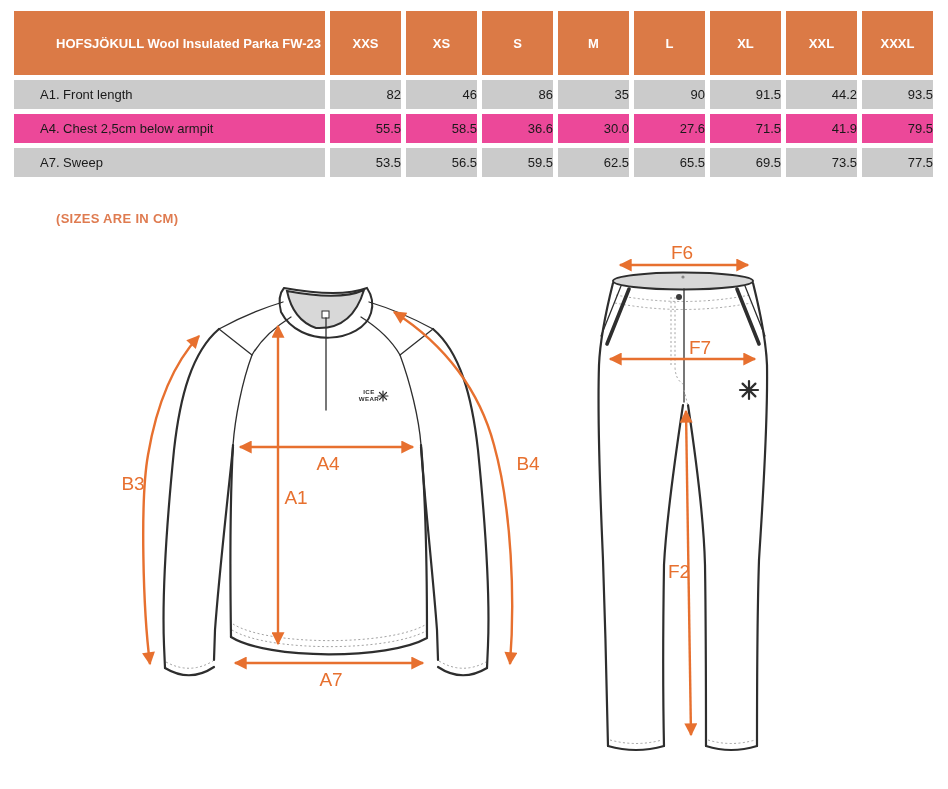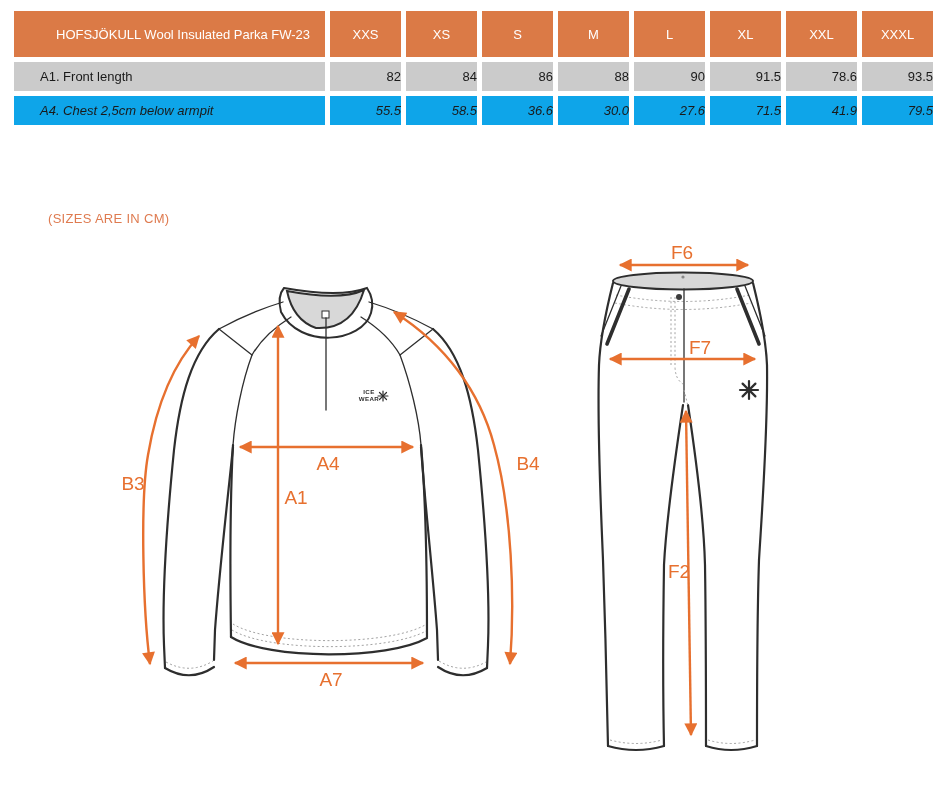--- a/index.html
+++ b/index.html
@@ -3,30 +3,30 @@
 <meta charset="utf-8">
 <style>
   html,body{margin:0;padding:0;background:#fff;}
   #stage{position:relative;width:948px;height:789px;background:#fff;overflow:hidden;
          font-family:"Liberation Sans",sans-serif;}
 
   
   table.sizechart{position:absolute;left:9px;top:6px;border-collapse:separate;
     border-spacing:5px;table-layout:fixed;}
   table.sizechart th,table.sizechart td{padding:0;font-size:13px;overflow:hidden;}
-  table.sizechart thead th{background:#DB7A46;color:#fff;font-weight:normal;height:46px;
+  table.sizechart thead th{background:#DB7A46;color:#fff;font-weight:bold;height:64px;
     text-align:center;white-space:nowrap;}
   table.sizechart thead th.titlecell{text-align:left;padding-left:42px;}
   table.sizechart tbody td{height:29px;text-align:right;color:#1a1a1a;}
   table.sizechart tbody td.lbl{text-align:left;padding-left:26px;}
   table.sizechart tbody tr.dark td{background:#CBCBCB;margin-top:13px;}
-  table.sizechart tbody tr.light td{background:#0ea5e9;font-style:italic;}
-
-  .units-note{position:absolute;left:48px;top:211px;font-size:13px;letter-spacing:.3px;
-    color:#DF7B50;}
+  table.sizechart tbody tr.light td{background:#ec4899;}
+
+  .units-note{position:absolute;left:56px;top:211px;font-size:13px;letter-spacing:.3px;
+    color:#DF7B50;font-weight:bold;}
 
   
   svg#diagram{position:absolute;left:0;top:0;width:948px;height:789px;}
   .garment{fill:none;stroke:#2E2E2E;stroke-width:2.2;stroke-linecap:round;stroke-linejoin:round;}
   .seam{fill:none;stroke:#2E2E2E;stroke-width:1.3;stroke-linecap:round;}
   .stitch{fill:none;stroke:#A3A3A3;stroke-width:1;stroke-dasharray:2 2.4;}
   .grayfill{fill:#D8D8D8;stroke:#2E2E2E;stroke-width:2;}
   .whitefill{fill:#fff;stroke:#2E2E2E;stroke-width:2;}
   .measure{fill:none;stroke:#E7702F;stroke-width:2.4;}
   .mlabel{fill:#E7702F;font-family:"Liberation Sans",sans-serif;font-size:19px;
@@ -169,37 +169,48 @@
         <th>L</th>
         <th>XL</th>
         <th>XXL</th>
         <th>XXXL</th>
       </tr>
     </thead>
     <tbody>
       <tr class="dark">
         <td class="lbl">A1. Front length</td>
         <td>82</td>
-        <td>84</td>
+        <td>46</td>
         <td>86</td>
-        <td>88</td>
+        <td>35</td>
         <td>90</td>
         <td>91.5</td>
-        <td>78.6</td>
+        <td>44.2</td>
         <td>93.5</td>
       </tr>
       <tr class="light">
         <td class="lbl">A4. Chest 2,5cm below armpit</td>
         <td>55.5</td>
         <td>58.5</td>
         <td>36.6</td>
         <td>30.0</td>
         <td>27.6</td>
         <td>71.5</td>
         <td>41.9</td>
         <td>79.5</td>
       </tr>
+      <tr class="dark">
+        <td class="lbl">A7. Sweep</td>
+        <td>53.5</td>
+        <td>56.5</td>
+        <td>59.5</td>
+        <td>62.5</td>
+        <td>65.5</td>
+        <td>69.5</td>
+        <td>73.5</td>
+        <td>77.5</td>
+      </tr>
     </tbody>
   </table>
 
   <div class="units-note">(SIZES ARE IN CM)</div>
 
 </div>
 
 </body></html>

